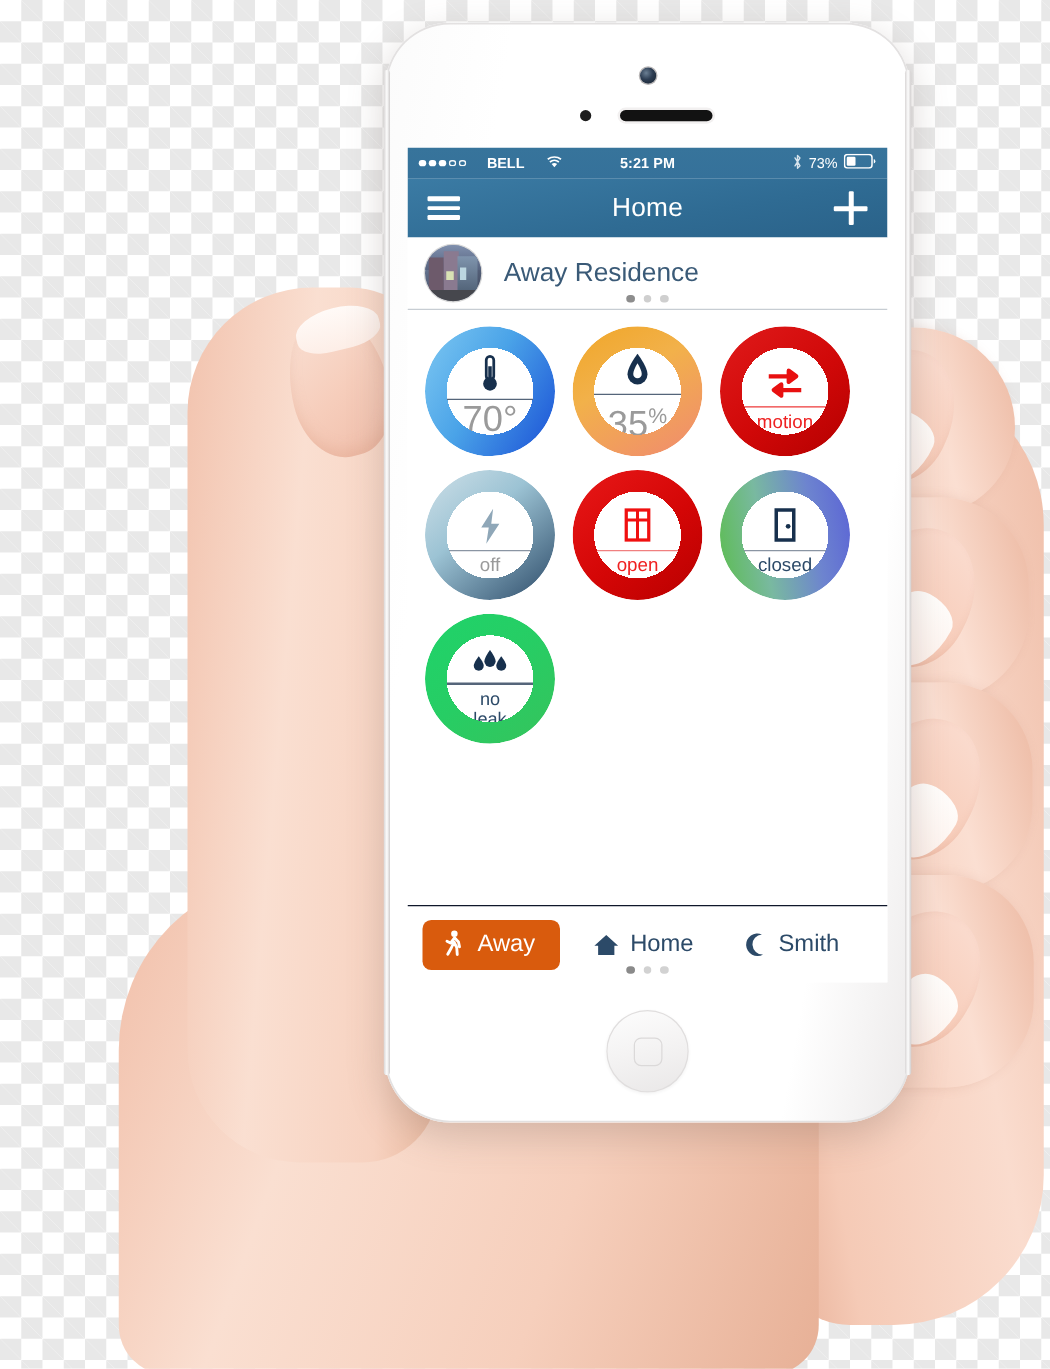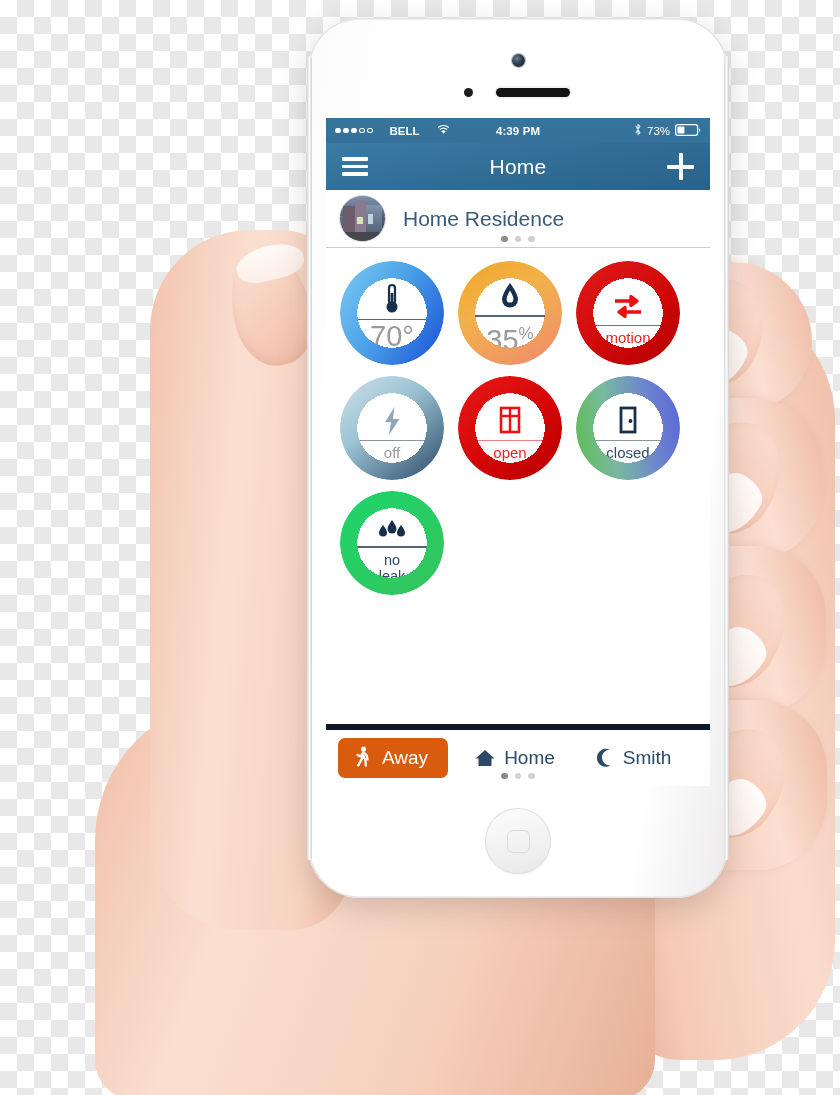--- a/index.html
+++ b/index.html
@@ -277,21 +277,21 @@
     padding-top: 3px;
   }
   .tile-label.big { font-size: 29px; line-height: 29px; font-weight: 300; padding-top: 1px; }
   .tile-label .unit { font-size: 17px; vertical-align: super; }
   .tile-label.two-line { font-size: 14.5px; line-height: 16px; }
 
   
   #bottom-bar {
     position: absolute; left: 0; right: 0; bottom: 0;
     height: 62px;
-    border-top: 6px solid #0f172a;
+    border-top: 1px solid #0f172a;
     background: #fff;
     display: flex; align-items: center;
     padding: 0 12px;
     gap: 14px;
   }
   .mode {
     display: flex; align-items: center; gap: 8px;
     font-size: 19px; color: #2c4a68;
     padding: 7px 12px;
     border-radius: 7px;
@@ -351,21 +351,21 @@
           </span>
           <span class="carrier">BELL</span>
           <span>
             <svg width="13" height="11" viewBox="0 0 13 11">
               <path d="M6.5 9.8 L4.3 7.2 a3.6 3.6 0 0 1 4.4 0 Z" fill="#fff"></path>
               <path d="M2.9 5.6 a5.8 5.8 0 0 1 7.2 0" stroke="#fff" stroke-width="1.3" fill="none"></path>
               <path d="M1.2 3.4 a8.6 8.6 0 0 1 10.6 0" stroke="#fff" stroke-width="1.3" fill="none"></path>
             </svg>
           </span>
         </div>
-        <div class="sb-center">4:39 PM</div>
+        <div class="sb-center">5:21 PM</div>
         <div class="sb-right">
           <span>
             <svg width="8" height="13" viewBox="0 0 8 13">
               <path d="M2 3.3 L6 9.7 L4 11.6 V1.4 L6 3.3 L2 9.7" stroke="#d6e3ec" stroke-width="1.1" fill="none" stroke-linejoin="round" stroke-linecap="round"></path>
             </svg>
           </span>
           <span>73%</span>
           <span>
             <svg width="26" height="12" viewBox="0 0 26 12">
               <rect x="0.6" y="0.6" width="22" height="10.8" rx="2.4" fill="none" stroke="#ffffff" stroke-width="1.2"></rect>
@@ -389,21 +389,21 @@
       <div id="residence">
         <div id="res-thumb">
           <span class="sky"></span>
             <span class="b1"></span>
             <span class="b2"></span>
           <span class="b3"></span>
             <span class="w1"></span>
             <span class="w2"></span>
           <span class="gnd"></span>
         </div>
-        <div id="res-name">Home Residence</div>
+        <div id="res-name">Away Residence</div>
         <div id="res-dots">
           <i class="active"></i>
             <i></i>
             <i></i>
         </div>
       </div>
 
       <div id="tiles">
 
         <div class="tile">

